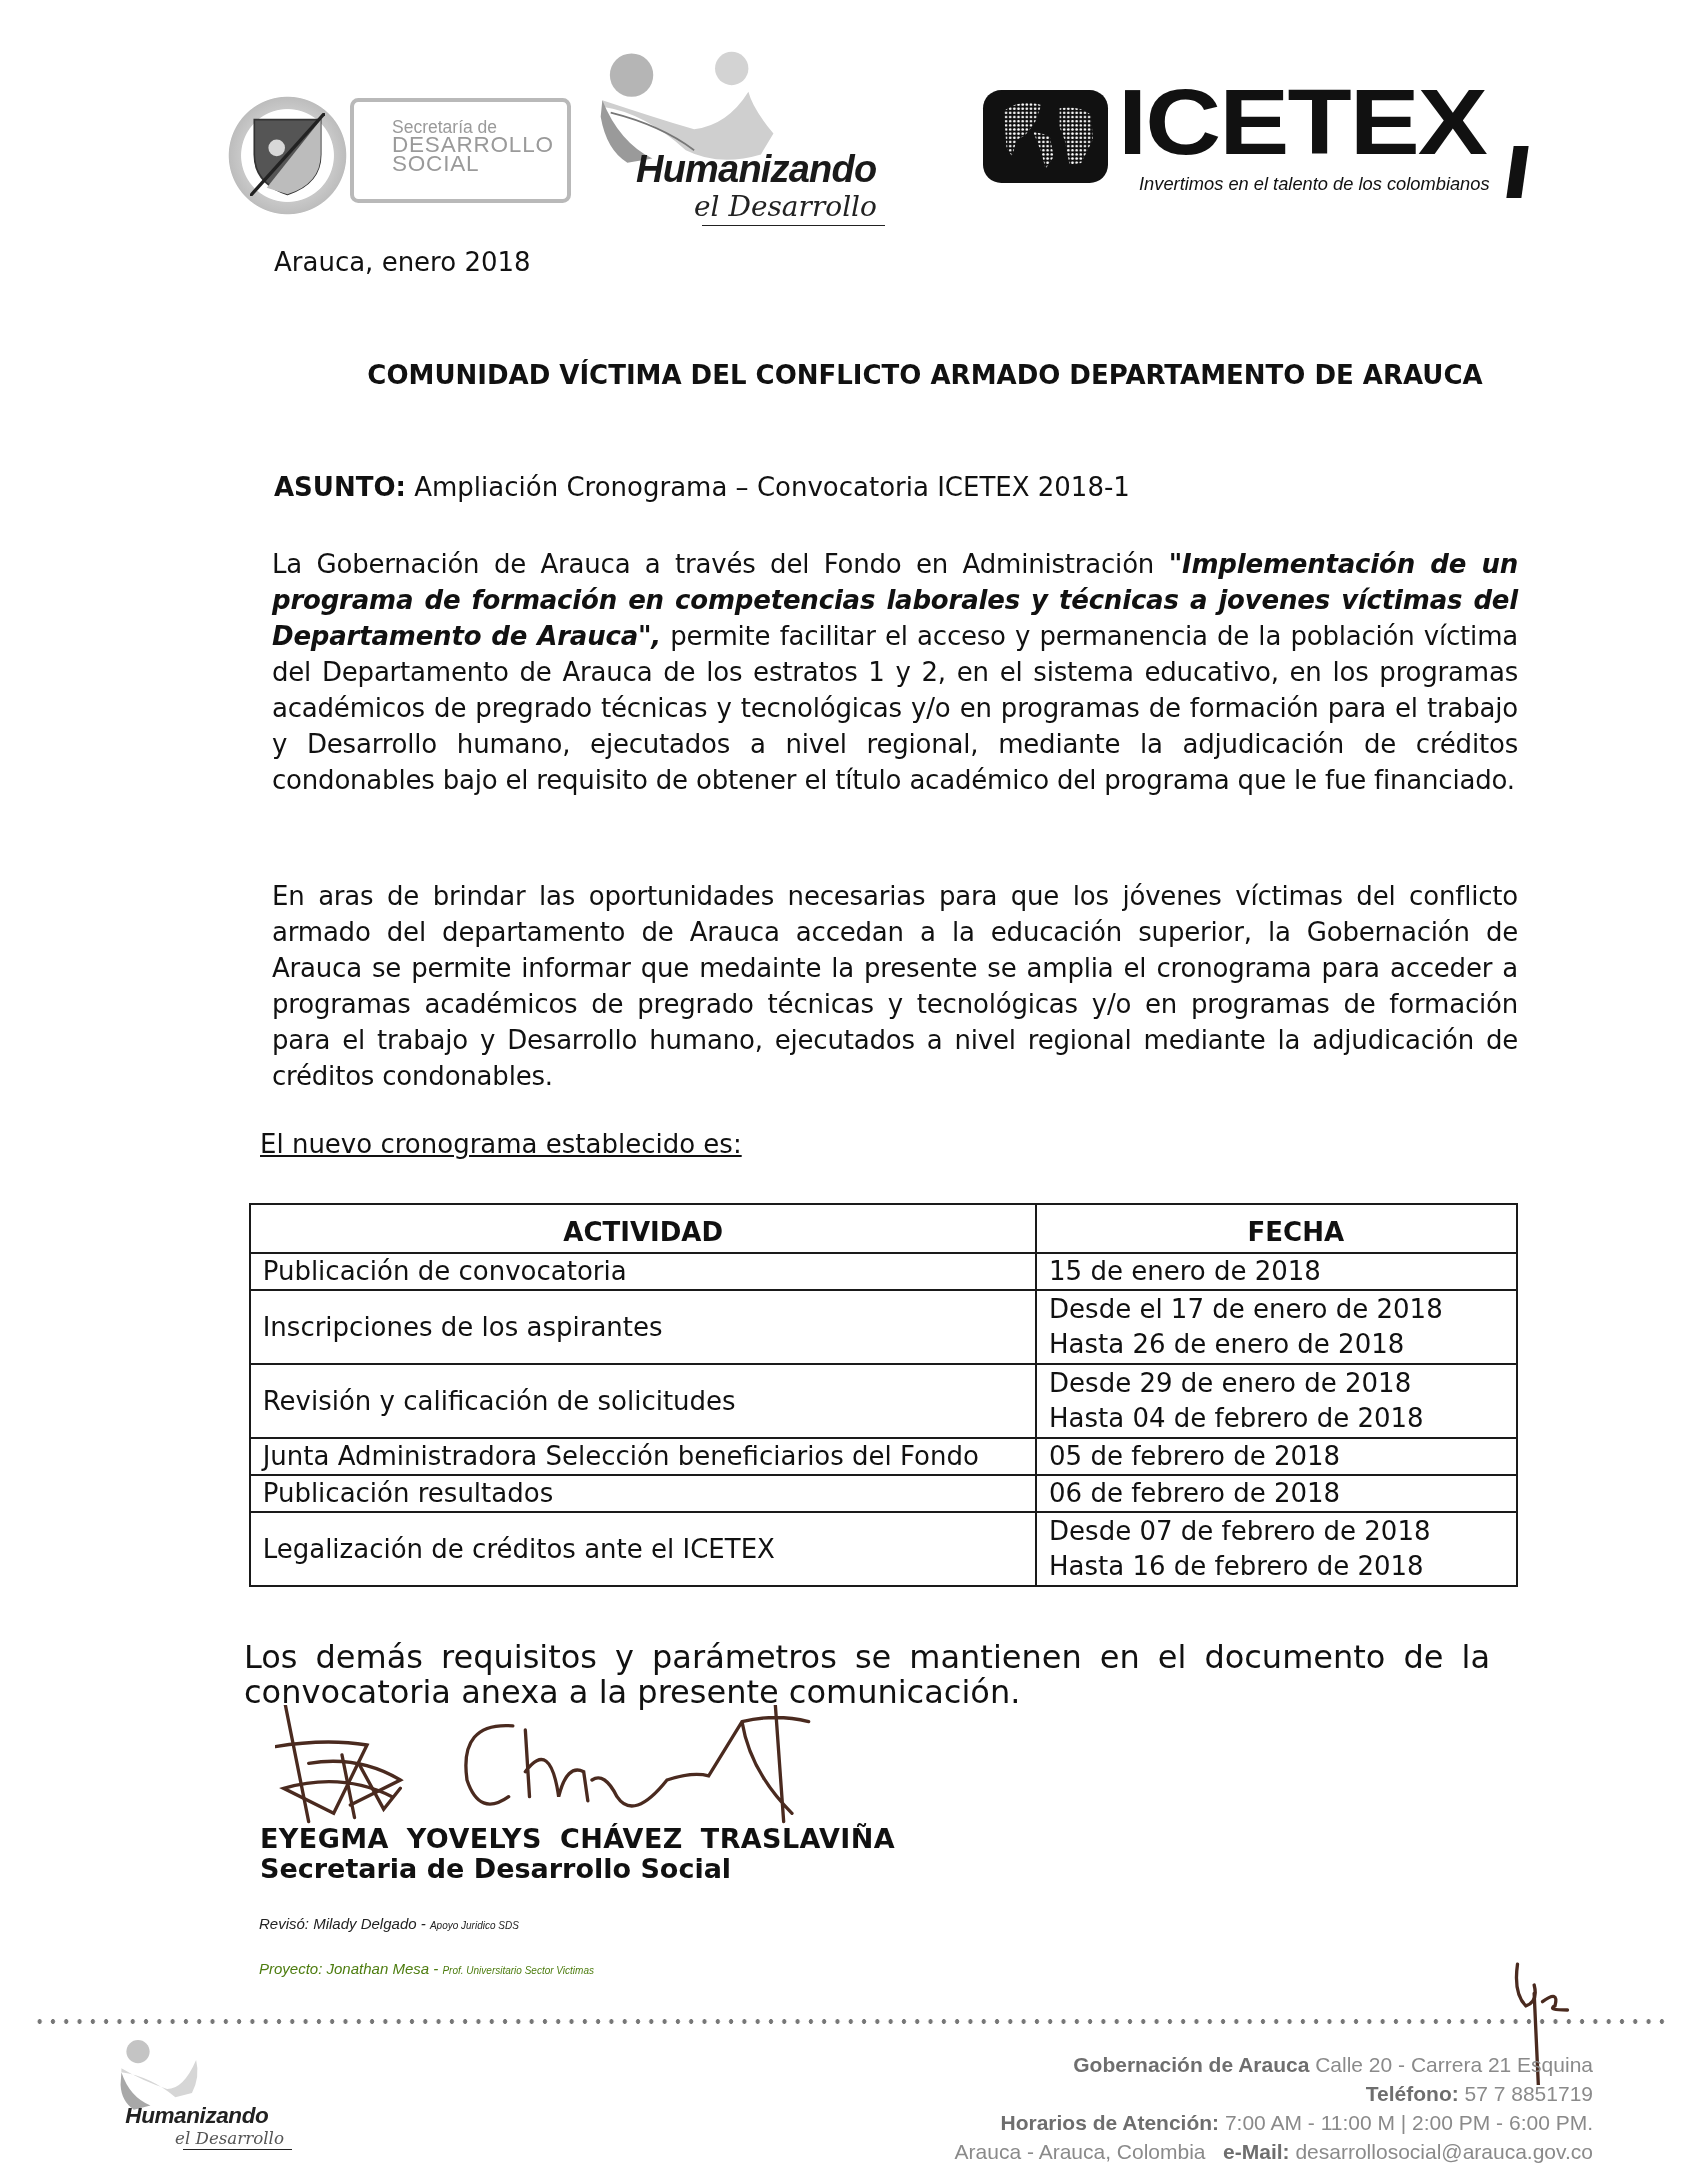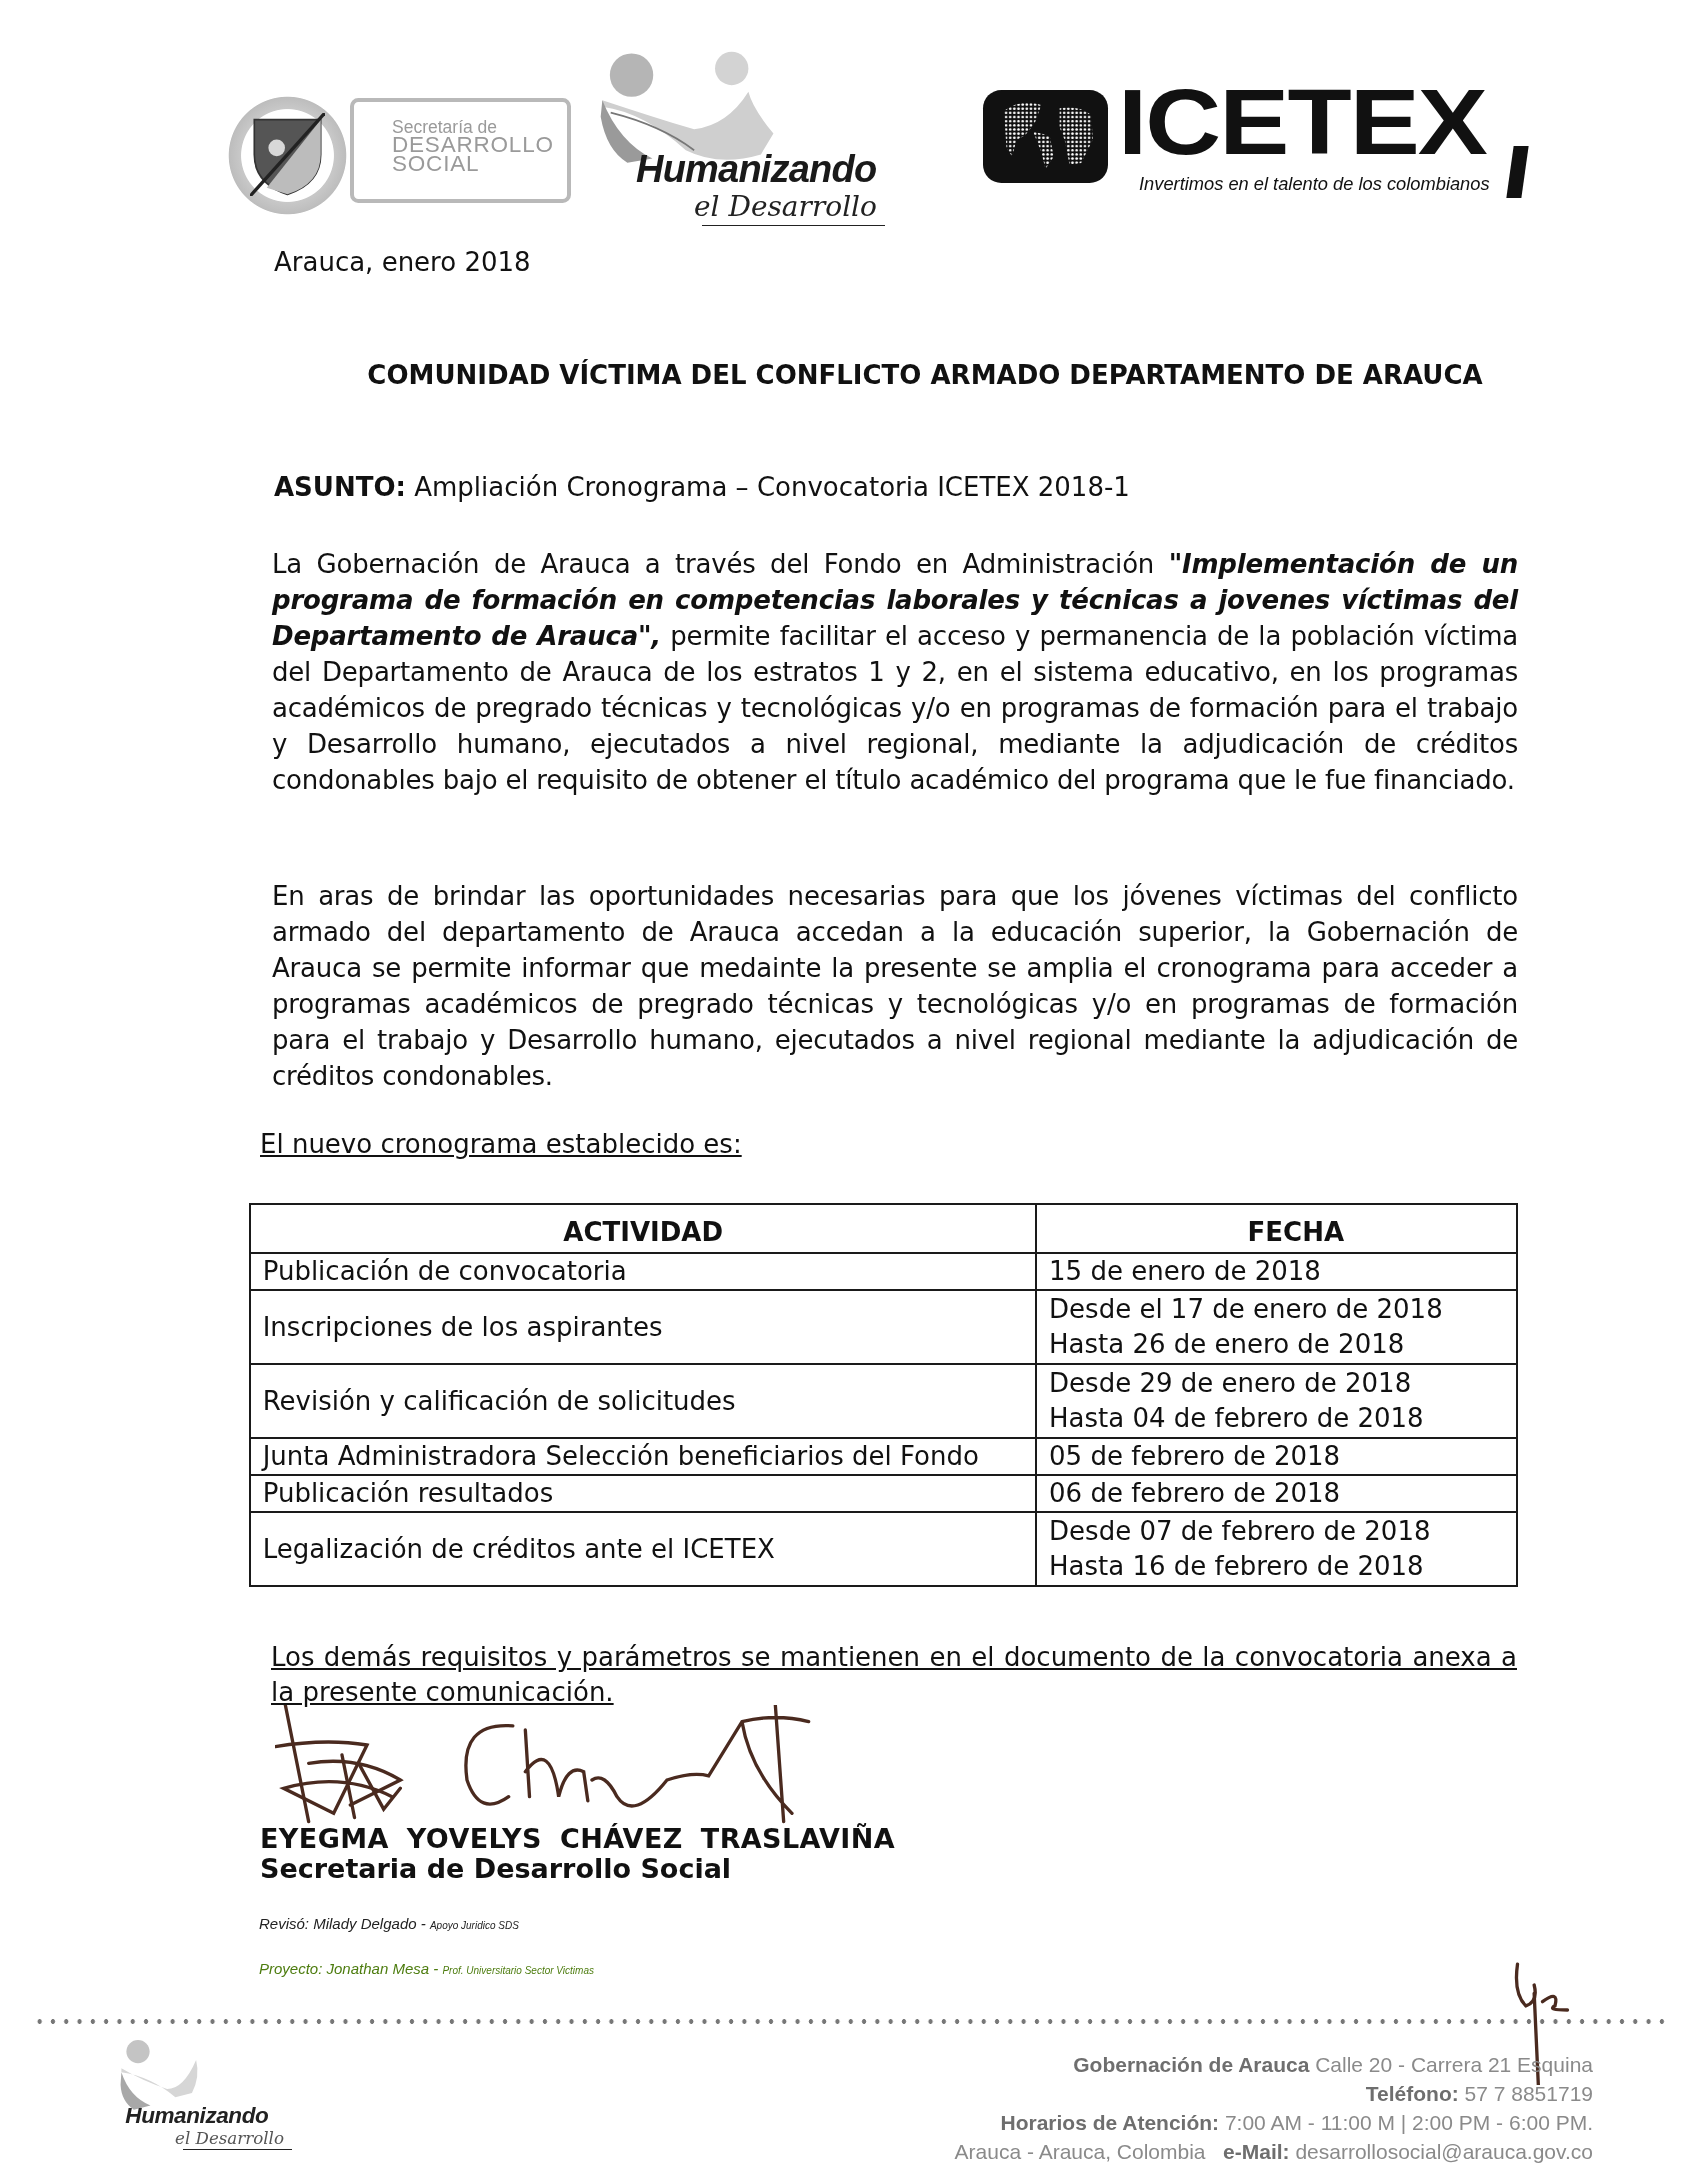--- a/index.html
+++ b/index.html
@@ -80,21 +80,21 @@
   }
   .schedule th, .schedule td { border: 2.1px solid #1a1a1a; padding: 0 11.7px; vertical-align: middle; }
   .schedule th { font-weight: bold; text-align: center; height: 40px; padding-top: 7px; }
   .schedule th.fecha { padding-left: 50px; }
   .schedule td.act { width: 761px; }
   .schedule td.fec { padding-left: 11.7px; }
   .schedule td.fec span { display: block; }
   .schedule tr.single td { height: 35px; border-radius: 12px; }
   .schedule tr.double td { height: 72px; }
 
-  .closing { left: 271px; top: 1640px; width: 1246px; font-size: 26px; line-height: 35px; text-align: justify; text-align-last: left; text-decoration: underline; }
+  .closing { left: 244px; top: 1640px; width: 1246px; font-size: 32px; line-height: 35px; text-align: justify; text-align-last: left; }
 
   
   .signature-ink { left: 275px; top: 1705px; }
   .signer-name { left: 260px; top: 1816px; font-size: 27px; font-weight: bold; letter-spacing: 0.4px; word-spacing: 8.3px; margin-top: 7px; }
   .signer-role { left: 260px; top: 1853px; font-size: 27px; font-weight: bold; }
   .reviewed { left: 259px; top: 1915px; font-family: "Liberation Sans", sans-serif; font-style: italic; font-size: 15px; color: #222; }
   .projected { left: 259px; top: 1960px; font-family: "Liberation Sans", sans-serif; font-style: italic; font-size: 15px; color: #4d7c0f; }
   .reviewed small, .projected small { font-size: 10px; }
 
   

